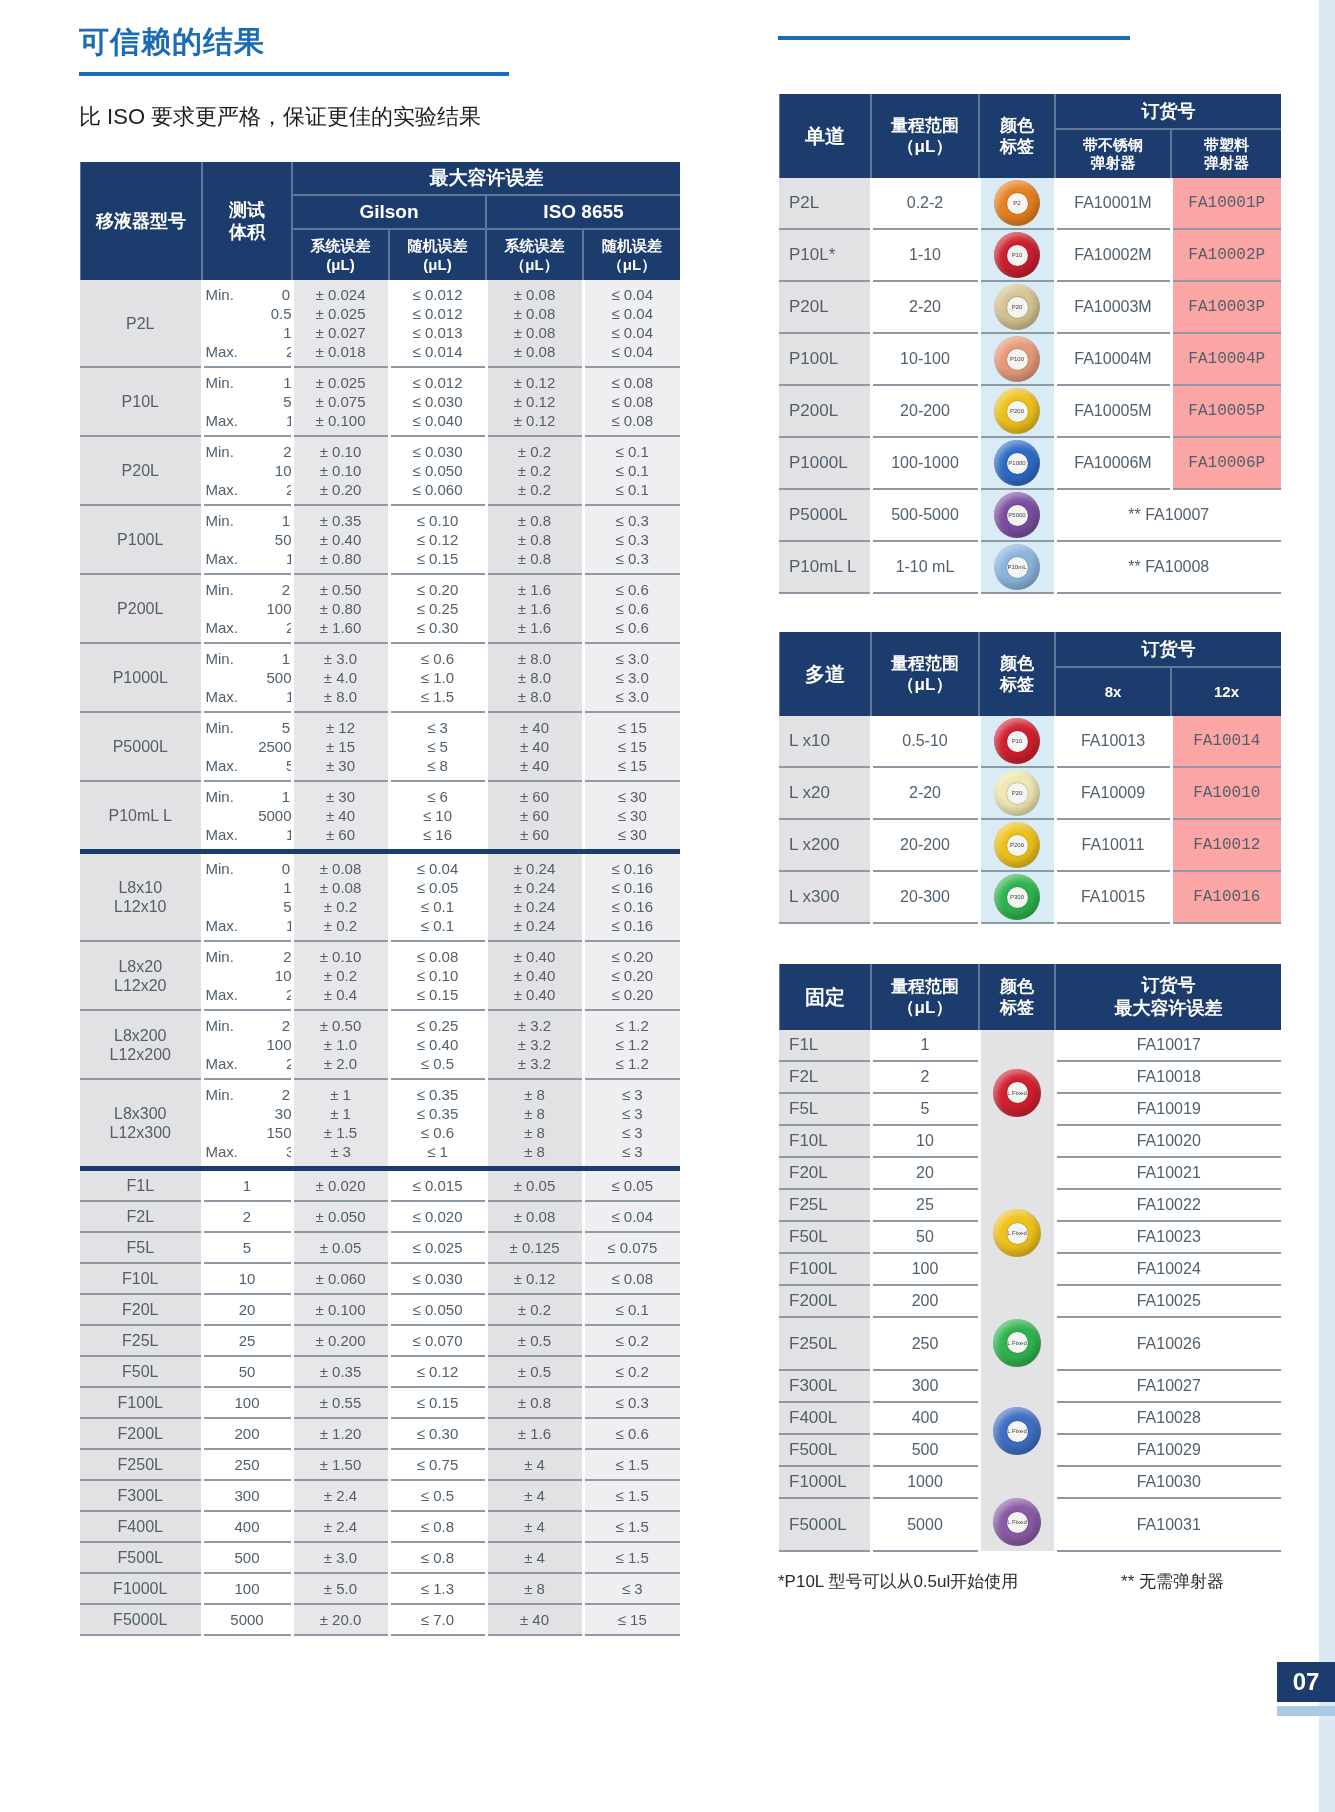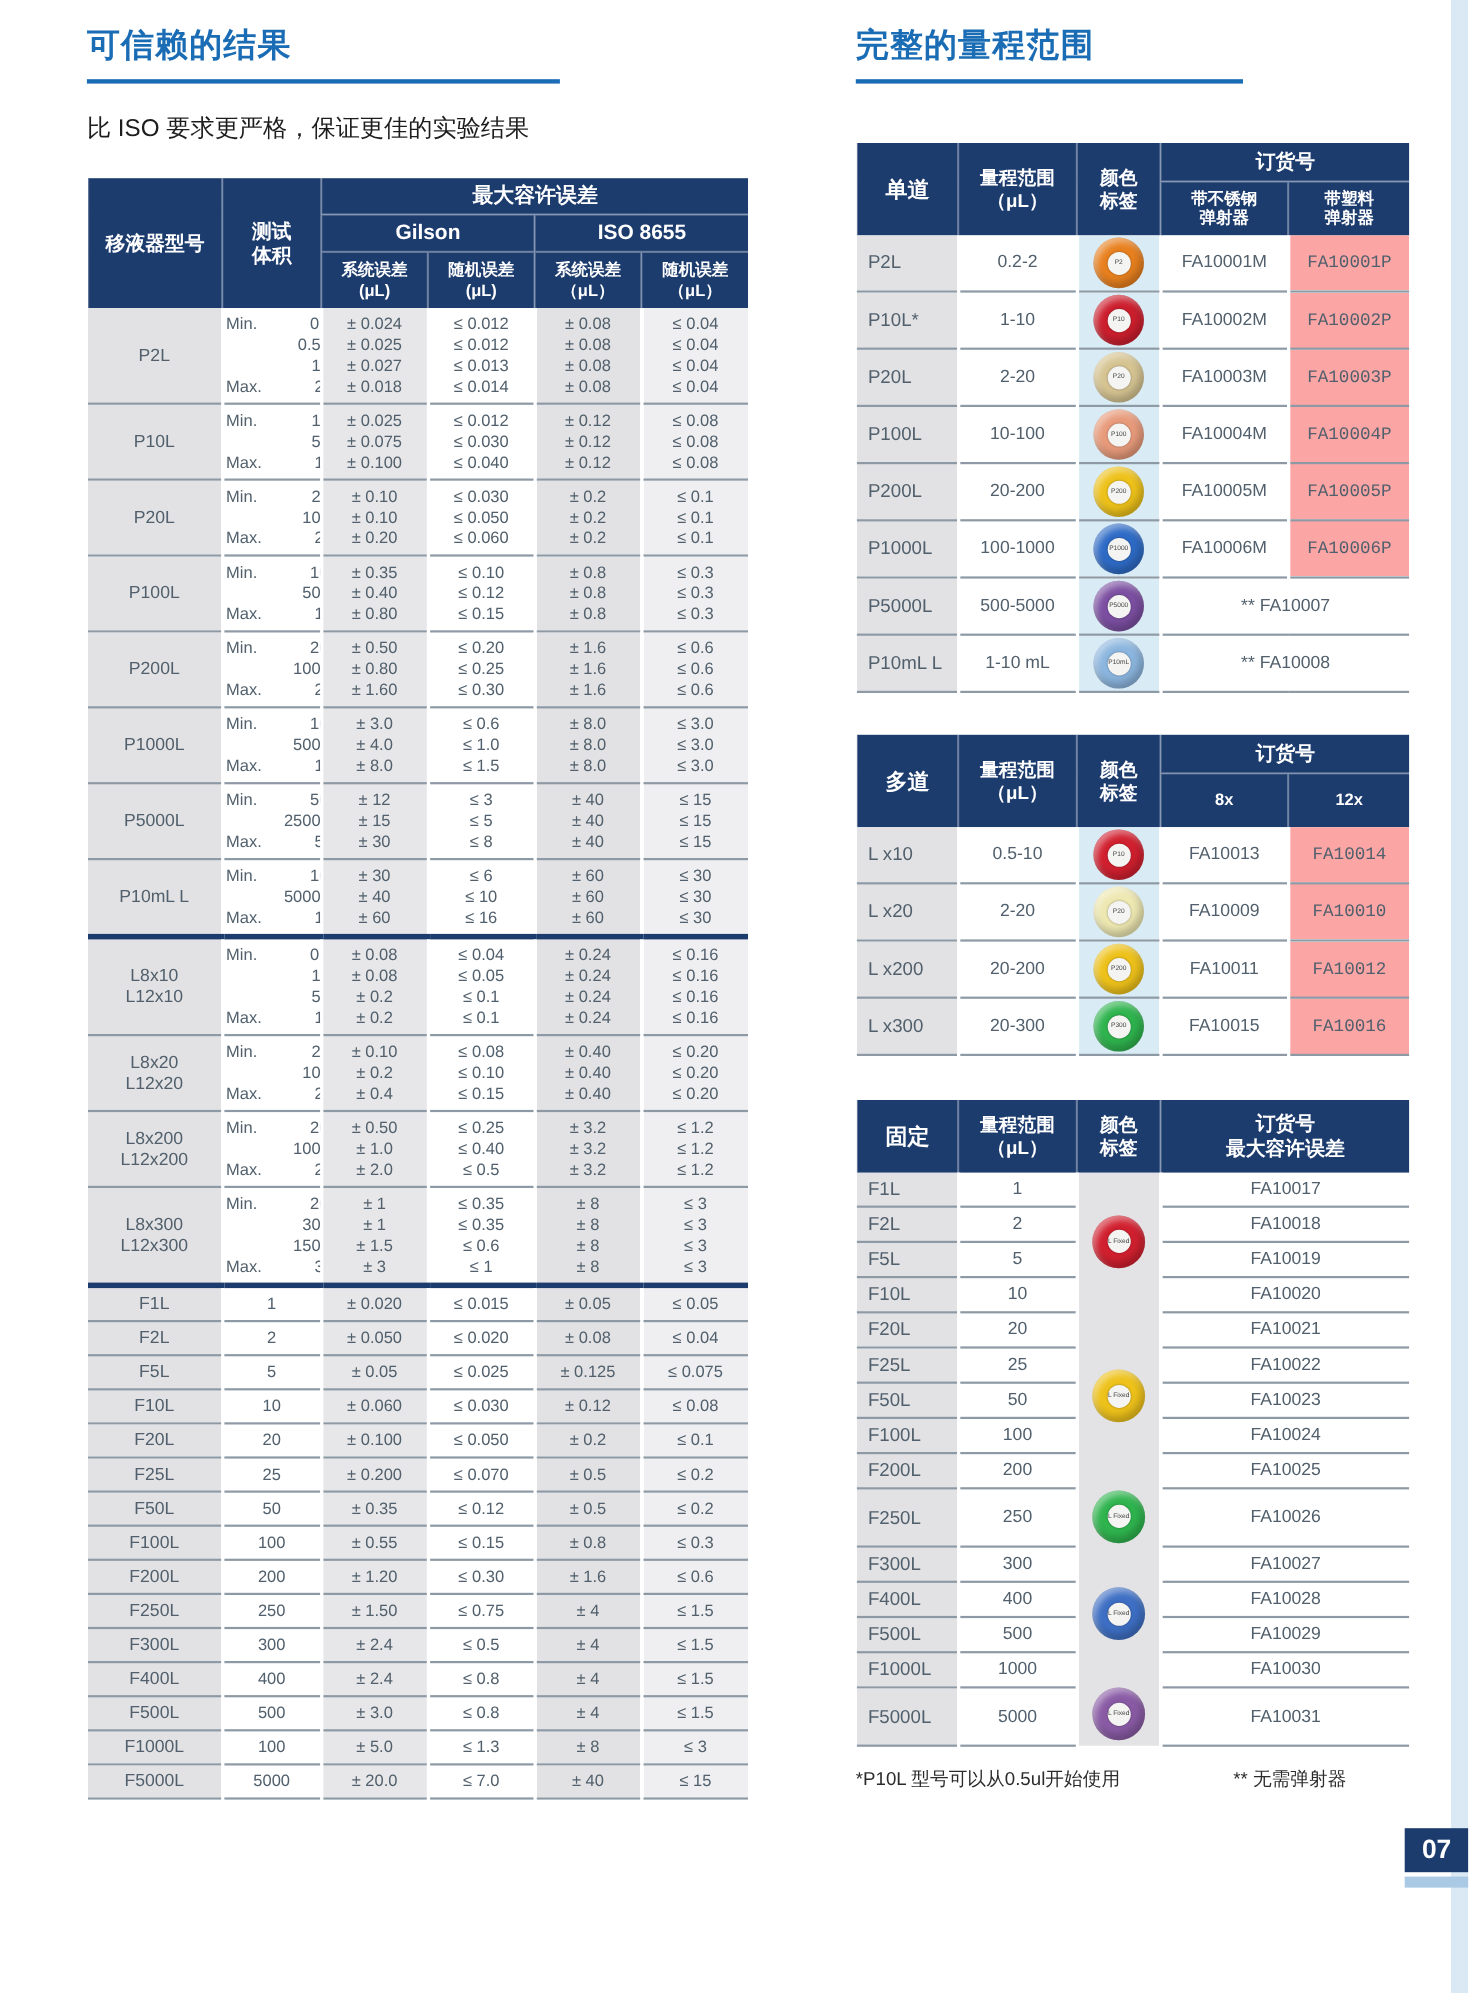--- a/index.html
+++ b/index.html
@@ -873,21 +873,20 @@
             </td>
             <td class="c-ir">
               <div>≤ 15</div>
             </td>
           </tr>
         </tbody>
     </table>
   </div>
 
   <div class="col-right">
-    <div class="sec-title">完整的量程范围</div>
     <div class="title-underline ul-right"></div>
 
     <table class="rt single-t">
       <colgroup>
         <col style="width:92px">
           <col style="width:108px">
           <col style="width:76px">
           <col style="width:116px">
           <col style="width:110px">
       </colgroup>

